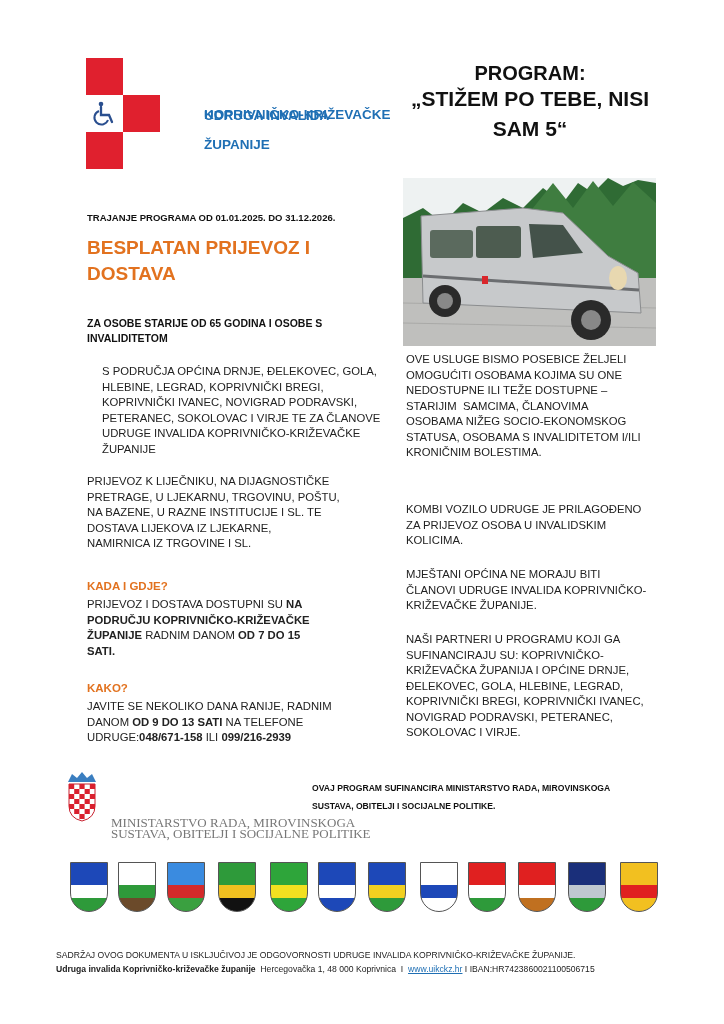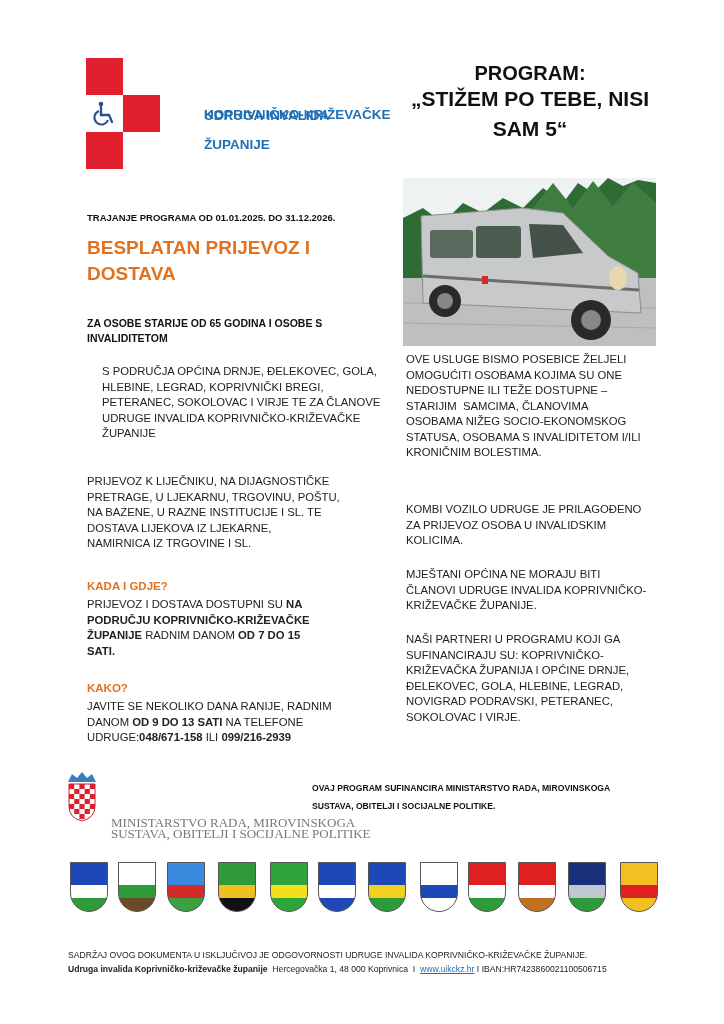--- a/index.html
+++ b/index.html
@@ -7,21 +7,21 @@
   .abs { position:absolute; }
   .logo-sq { position:absolute; width:37px; height:37px; background:#e0202e; }
   .org-name { position:absolute; left:204px; color:#1f6fb4; font-weight:bold; font-size:13.5px; line-height:30px; }
   .prog-title { position:absolute; left:400px; width:260px; text-align:center; font-weight:bold; color:#111; }
   .small-caps-line { font-size:9.5px; font-weight:bold; color:#111; }
   .orange { color:#e2721f; font-weight:bold; }
   .body-txt { font-size:11.3px; line-height:15.5px; color:#222; }
   .bold { font-weight:bold; }
   .van { position:absolute; left:403px; top:178px; width:253px; height:168px; overflow:hidden; background:#e8eef0; }
   .shield { position:absolute; top:862px; width:38px; height:50px; border-radius:0 0 19px 19px; border:1px solid #555; box-sizing:border-box; overflow:hidden; }
-  .footer-line { position:absolute; left:68px; font-size:8.6px; color:#222; white-space:nowrap; }
+  .footer-line { position:absolute; left:56px; font-size:8.6px; color:#222; white-space:nowrap; }
   a { color:#1f6fb4; text-decoration:underline; }
 </style>
 </head>
 <body>
 
 <div class="abs" style="left:86px;top:58px;width:74px;height:111px;">
   <div class="logo-sq" style="left:0;top:0;"></div>
   <div class="logo-sq" style="left:37px;top:37px;"></div>
   <div class="logo-sq" style="left:0;top:74px;"></div>
   <svg class="abs" style="left:6px;top:43px;" width="26" height="26" viewBox="0 0 26 26">
@@ -49,20 +49,21 @@
 </div>
 
 <div class="abs" style="left:87px;top:316px;font-size:10.5px;line-height:15px;font-weight:bold;color:#111;">
   <div>ZA OSOBE STARIJE OD 65 GODINA I OSOBE S</div>
   <div>INVALIDITETOM</div>
 </div>
 
 <div class="abs body-txt" style="left:102px;top:364px;">
   <div>S PODRUČJA OPĆINA DRNJE, ĐELEKOVEC, GOLA,</div>
   <div>HLEBINE, LEGRAD, KOPRIVNIČKI BREGI,</div>
+  <div>KOPRIVNIČKI IVANEC, NOVIGRAD PODRAVSKI,</div>
   <div>PETERANEC, SOKOLOVAC I VIRJE TE ZA ČLANOVE</div>
   <div>UDRUGE INVALIDA KOPRIVNIČKO-KRIŽEVAČKE</div>
   <div>ŽUPANIJE</div>
 </div>
 
 <div class="abs body-txt" style="left:87px;top:474px;">
   <div>PRIJEVOZ K LIJEČNIKU, NA DIJAGNOSTIČKE</div>
   <div>PRETRAGE, U LJEKARNU, TRGOVINU, POŠTU,</div>
   <div>NA BAZENE, U RAZNE INSTITUCIJE I SL. TE</div>
   <div>DOSTAVA LIJEKOVA IZ LJEKARNE,</div>
@@ -125,20 +126,21 @@
   <div>MJEŠTANI OPĆINA NE MORAJU BITI</div>
   <div>ČLANOVI UDRUGE INVALIDA KOPRIVNIČKO-</div>
   <div>KRIŽEVAČKE ŽUPANIJE.</div>
 </div>
 
 <div class="abs body-txt" style="left:406px;top:632px;">
   <div>NAŠI PARTNERI U PROGRAMU KOJI GA</div>
   <div>SUFINANCIRAJU SU: KOPRIVNIČKO-</div>
   <div>KRIŽEVAČKA ŽUPANIJA I OPĆINE DRNJE,</div>
   <div>ĐELEKOVEC, GOLA, HLEBINE, LEGRAD,</div>
+  <div>KOPRIVNIČKI BREGI, KOPRIVNIČKI IVANEC,</div>
   <div>NOVIGRAD PODRAVSKI, PETERANEC,</div>
   <div>SOKOLOVAC I VIRJE.</div>
 </div>
 
 <div class="abs" style="left:66px;top:770px;width:32px;height:52px;">
   <svg width="32" height="52" viewBox="0 0 32 52">
     <path d="M2 12 L6 4 L11 8 L16 2 L21 8 L26 4 L30 12 Z" fill="#3a7ec0"></path>
     <path d="M3 14 L29 14 L29 36 Q29 48 16 51 Q3 48 3 36 Z" fill="#ffffff" stroke="#c8202e" stroke-width="1"></path>
     <g fill="#d9202e">
       <rect x="3" y="14" width="5.2" height="5"></rect>

